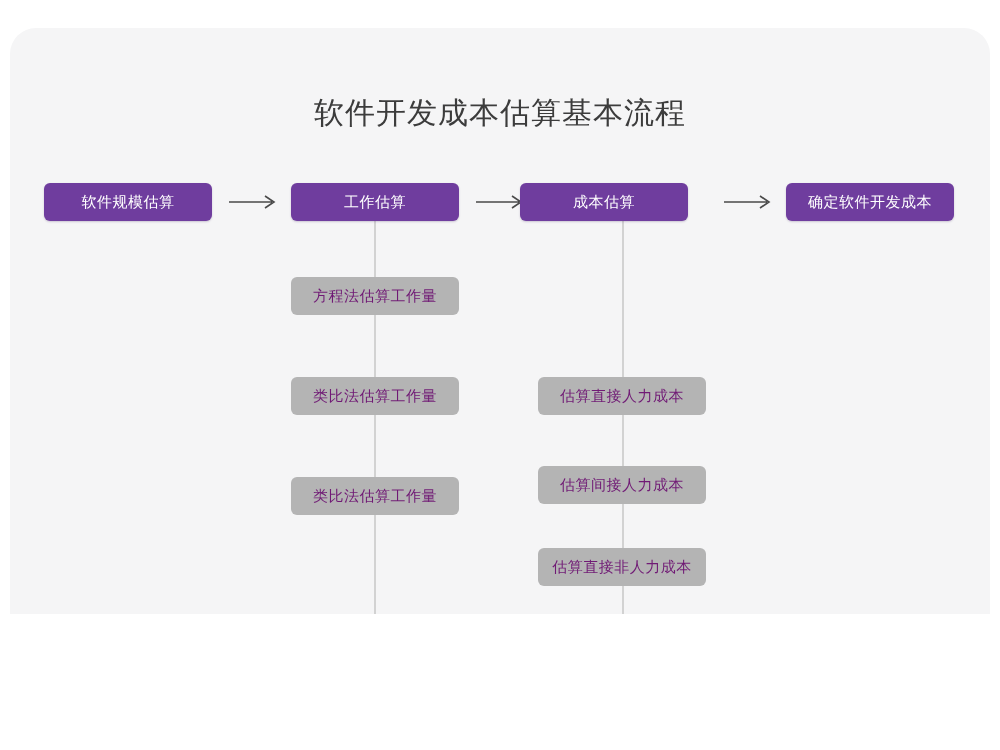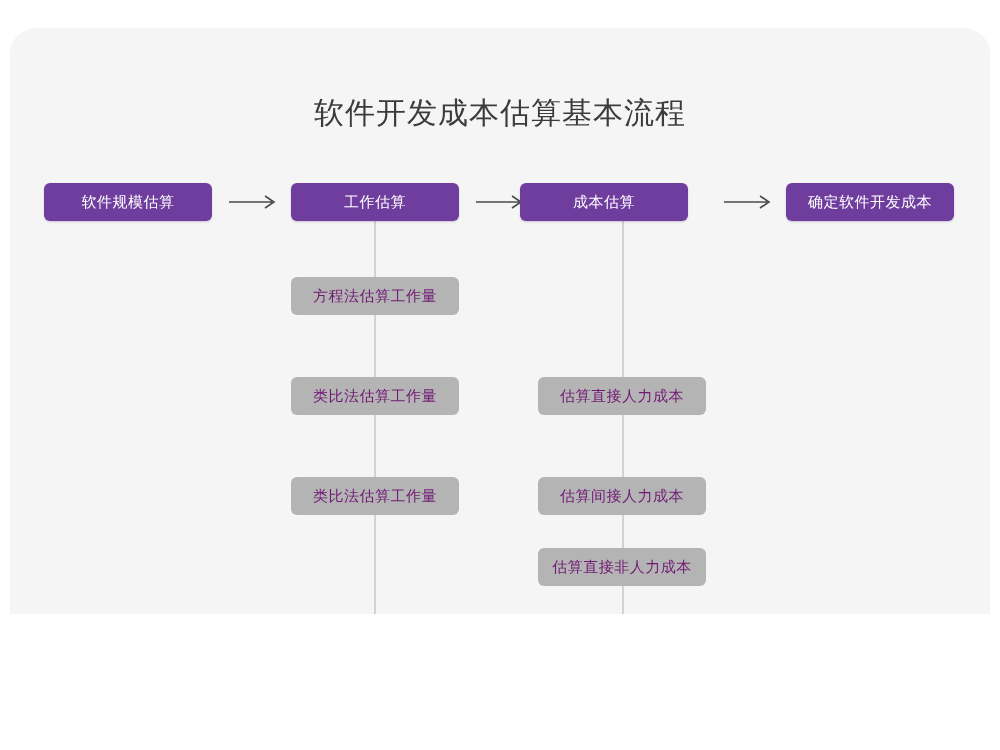--- a/index.html
+++ b/index.html
@@ -149,21 +149,21 @@
 
   <div class="node secondary" style="left:291px; top:477px;">
     <span>类比法估算工作量</span>
   </div>
 
 
   <div class="node secondary" style="left:538px; top:377px;">
     <span>估算直接人力成本</span>
   </div>
 
-  <div class="node secondary" style="left:538px; top:477px;">
+  <div class="node secondary" style="left:538px; top:466px;">
     <span>估算间接人力成本</span>
   </div>
 
   <div class="node secondary" style="left:538px; top:548px;">
     <span>估算直接非人力成本</span>
   </div>
 
 </div>
 
 </body></html>

